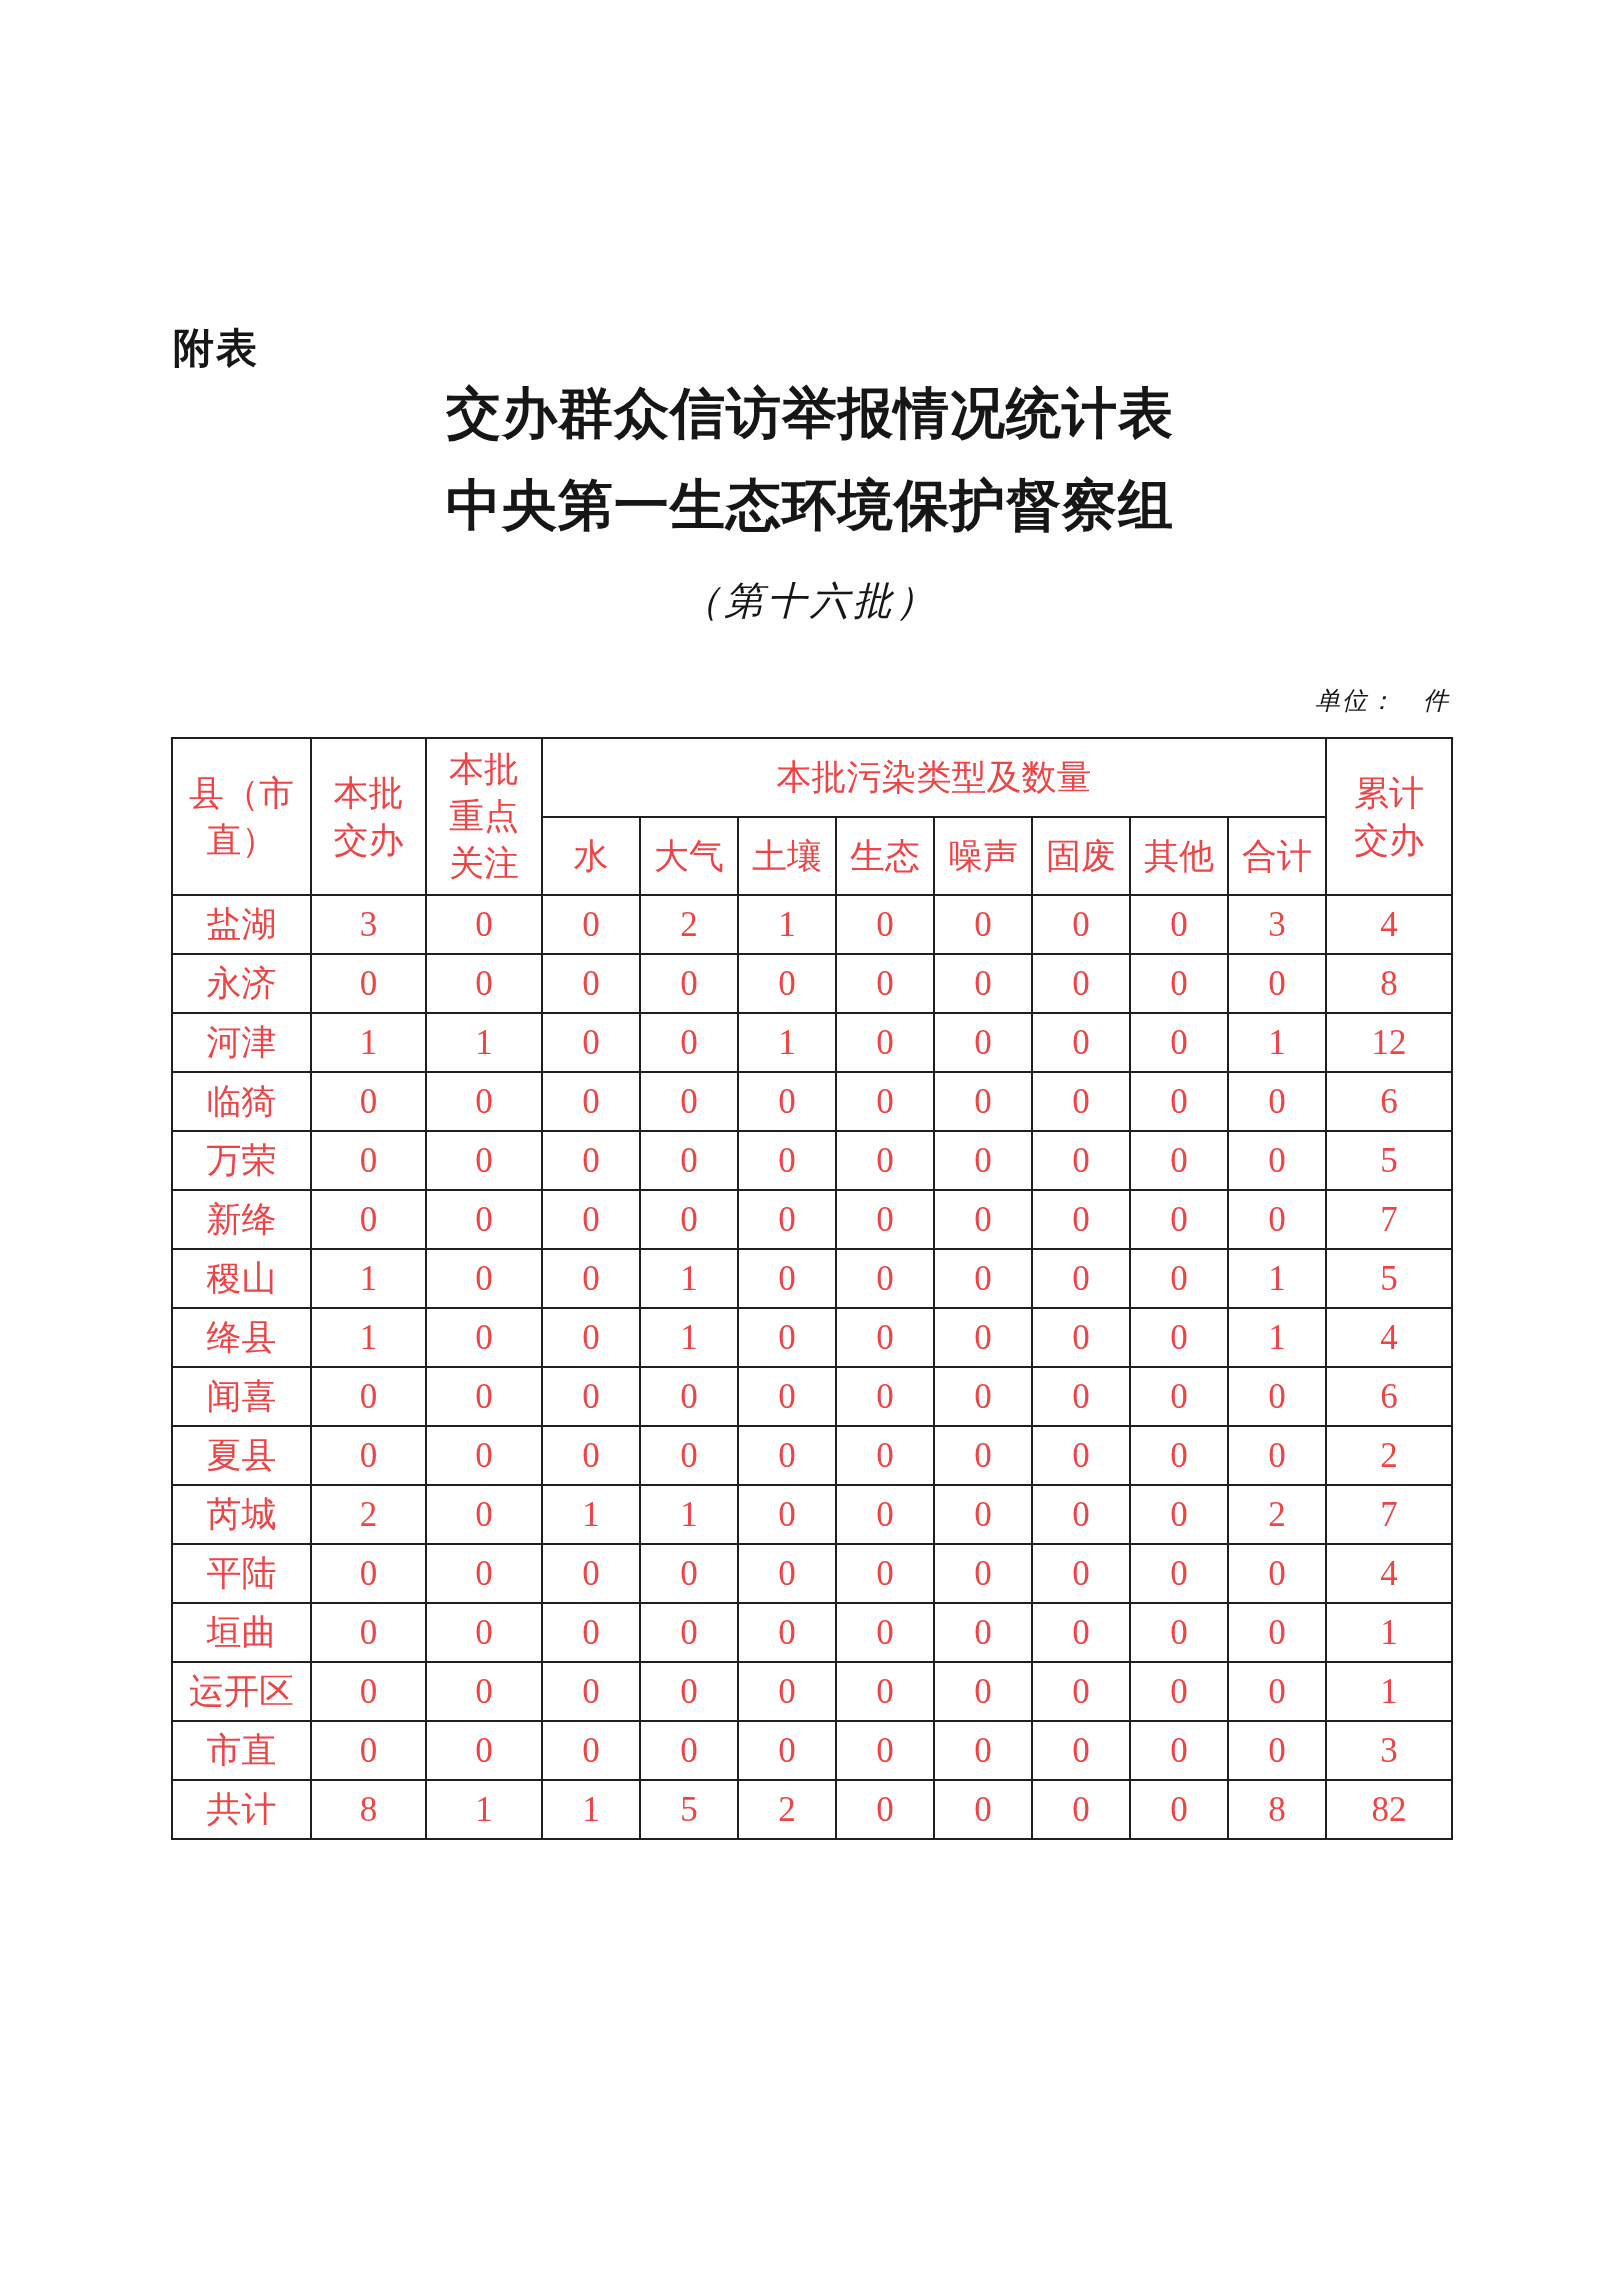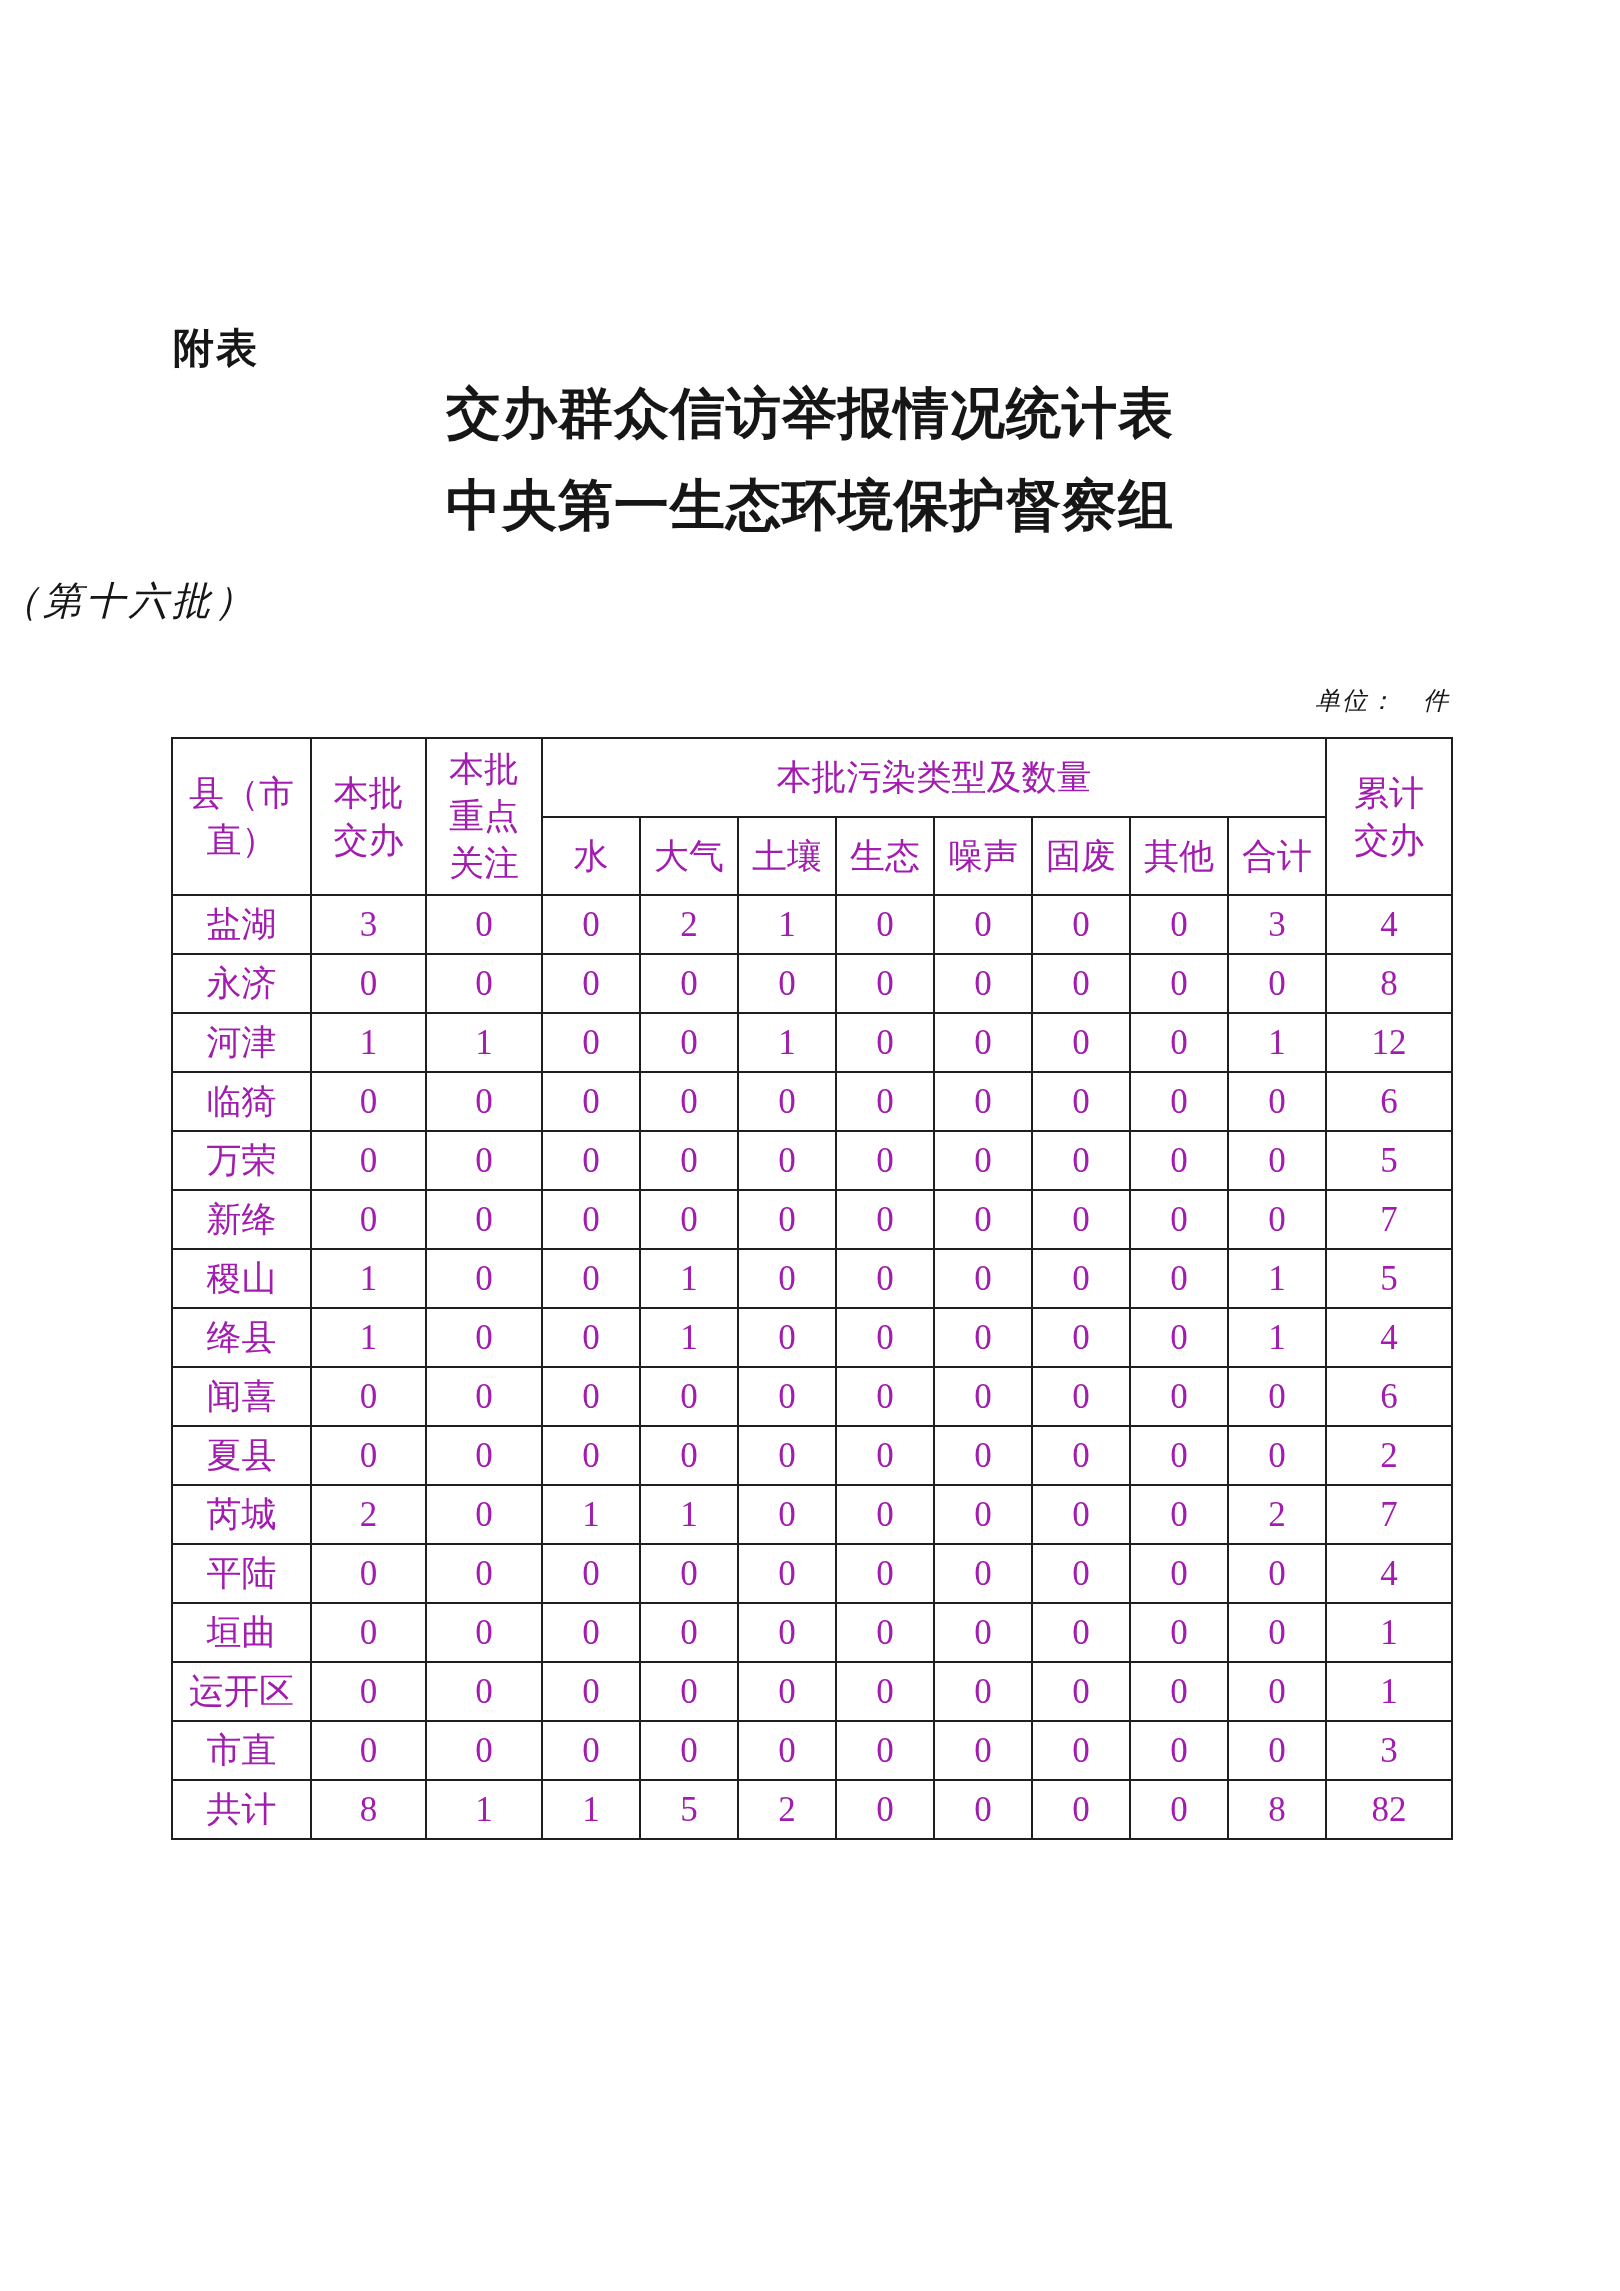--- a/index.html
+++ b/index.html
@@ -33,21 +33,21 @@
     font-size: 55px;
     font-weight: bold;
     line-height: 92px;
     letter-spacing: 1px;
   }
   .subtitle {
     position: absolute;
     left: 0;
     top: 529px;
     width: 100%;
-    text-align: left;
+    text-align: center;
     font-size: 39px;
     font-style: italic;
     letter-spacing: 3.9px;
   }
   .unit-note {
     position: absolute;
     top: 639px;
     right: 170px;
     font-size: 25px;
     font-style: italic;
@@ -58,21 +58,21 @@
     left: 171px;
     top: 692px;
     width: 1280px;
   }
   table.report {
     width: 100%;
     border-collapse: collapse;
     table-layout: fixed;
     text-align: center;
     font-size: 35px;
-    color: #a21caf;
+    color: #ef4444;
   }
   table.report th,
   table.report td {
     border: 2px solid #1f1f1f;
     font-weight: normal;
     padding: 0;
     vertical-align: middle;
     overflow: hidden;
   }
   table.report { border: 2.9px solid #1f1f1f; }

